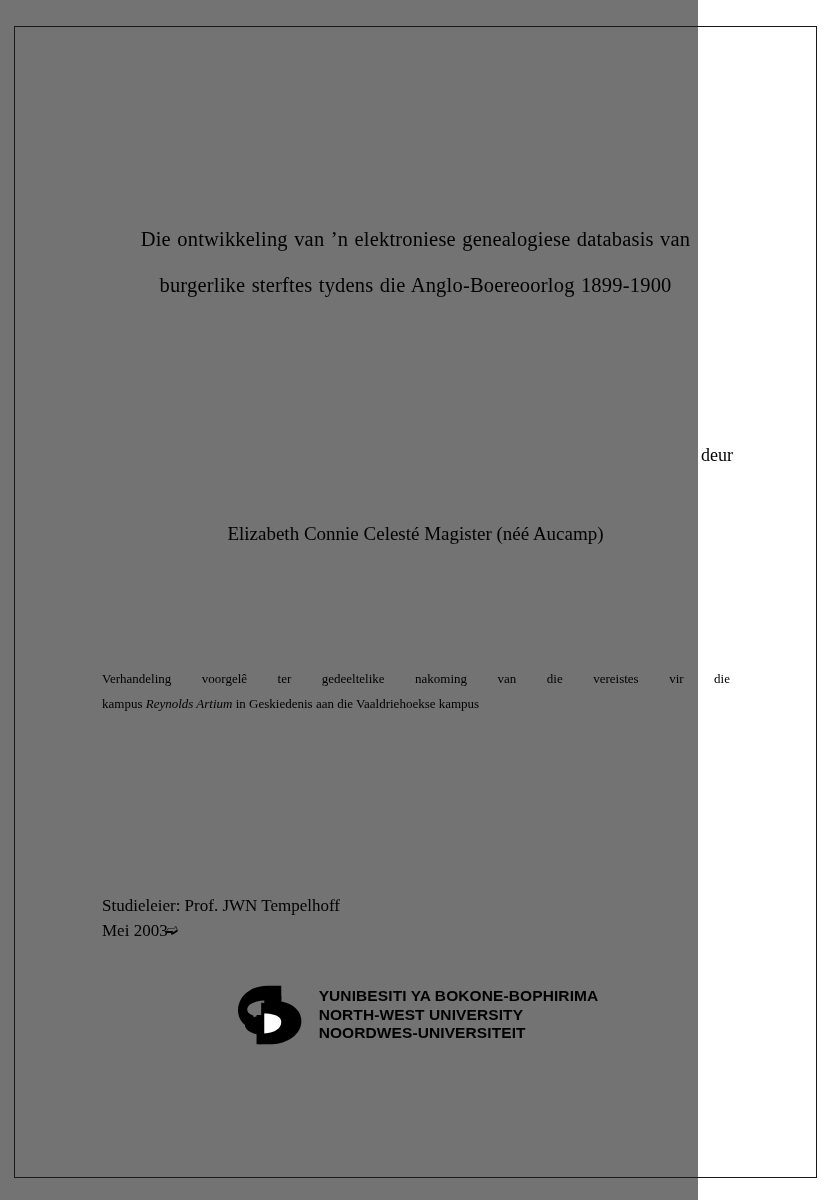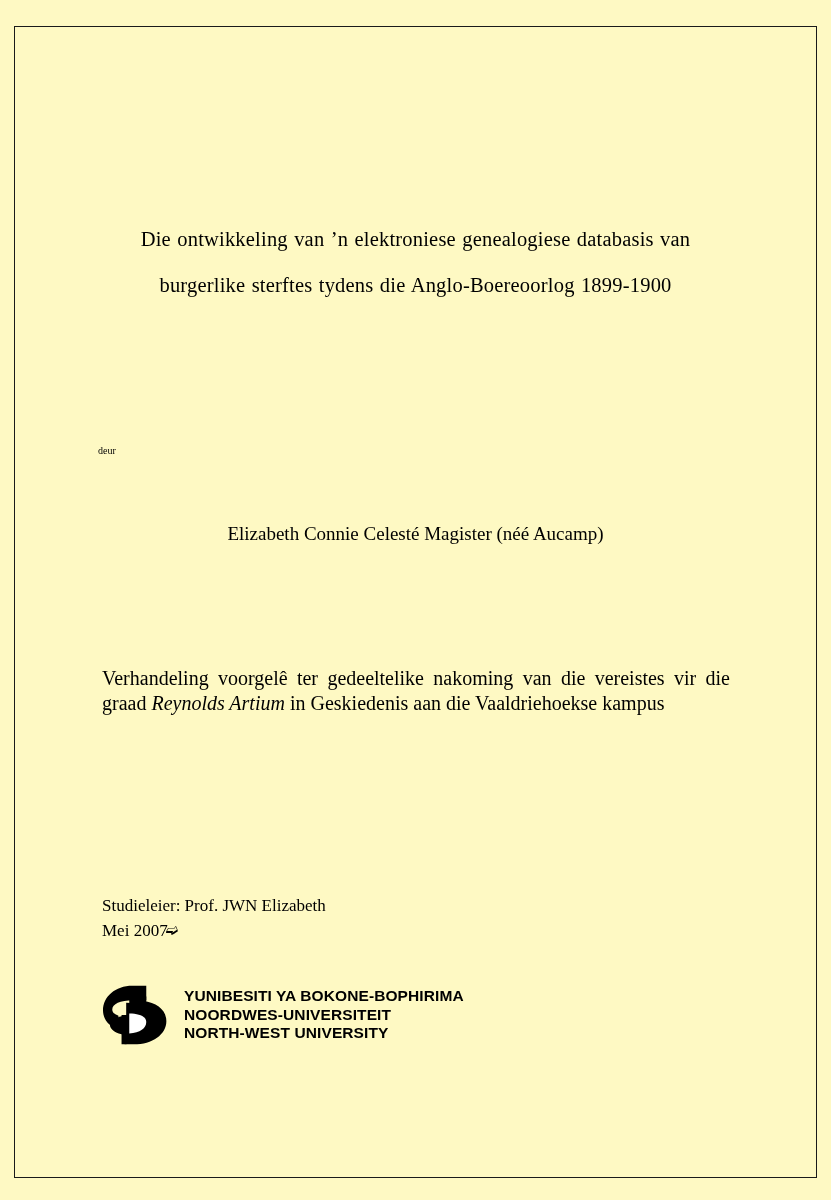--- a/index.html
+++ b/index.html
@@ -9,23 +9,23 @@
   }
   body {
     width: 831px;
     height: 1200px;
     font-family: "Liberation Serif", serif;
     color: #000000;
     overflow: hidden;
   }
   .page {
     position: relative;
-    width: 831px;
+    width: 698px;
     height: 1200px;
-    background: #fef9c3;
+    background: #737373;
     box-sizing: border-box;
   }
   .page-border {
     position: absolute;
     left: 14px;
     top: 26px;
     width: 803px;
     height: 1152px;
     border: 1.5px solid #1a1a1a;
     box-sizing: border-box;
@@ -54,37 +54,37 @@
   }
   .title .line2 {
     display: block;
     word-spacing: 1px;
   }
   .deur {
     position: absolute;
     top: 419px;
     left: 0;
     width: 635px;
-    text-align: left;
-    font-size: 10px;
+    text-align: right;
+    font-size: 18px;
   }
   .author {
     position: absolute;
     top: 497px;
     left: 0;
     width: 635px;
     text-align: center;
     font-size: 19px;
   }
   .statement {
     position: absolute;
     top: 640px;
     left: 4px;
     width: 628px;
-    font-size: 20px;
+    font-size: 13px;
     line-height: 25px;
     text-align: justify;
   }
   .statement .l1 {
     display: block;
     text-align: justify;
     text-align-last: justify;
   }
   .statement .l2 {
     display: block;
@@ -116,21 +116,21 @@
     top: -1px;
     left: -2px;
     font-size: 15px;
   }
   .logo-block {
     position: absolute;
     top: 955px;
     left: 0;
     width: 635px;
     display: flex;
-    justify-content: flex-start;
+    justify-content: center;
     align-items: center;
   }
   .logo-mark {
     width: 78px;
     height: 68px;
     margin-right: 8px;
     flex: 0 0 auto;
   }
   .logo-text {
     font-family: "Liberation Sans", sans-serif;
@@ -157,40 +157,40 @@
       <span class="line1">Die ontwikkeling van ’n elektroniese genealogiese databasis van</span>
       <span class="line2">burgerlike sterftes tydens die Anglo-Boereoorlog 1899-1900</span>
     </div>
 
     <div class="deur">deur</div>
 
     <div class="author">Elizabeth Connie Celesté Magister (néé Aucamp)</div>
 
     <div class="statement">
       <span class="l1">Verhandeling voorgelê ter gedeeltelike nakoming van die vereistes vir die</span>
-      <span class="l2"><span>graad </span><i>Reynolds Artium</i><span> in Geskiedenis aan die Vaaldriehoekse kampus</span></span>
+      <span class="l2"><span>kampus </span><i>Reynolds Artium</i><span> in Geskiedenis aan die Vaaldriehoekse kampus</span></span>
     </div>
 
     <div class="supervisor">
-      <span class="sl">Studieleier: Prof. JWN Elizabeth</span>
-      <span class="date"><span>Mei 2007</span><span class="tick">➫</span></span>
+      <span class="sl">Studieleier: Prof. JWN Tempelhoff</span>
+      <span class="date"><span>Mei 2003</span><span class="tick">➫</span></span>
     </div>
 
     <div class="logo-block">
       <svg class="logo-mark" viewBox="0 0 100 88" aria-hidden="true">
         <g fill="#000000">
           <path d="M44 6 C22 6 6 20 6 38 C6 50 14 59 26 62 L26 45 C21 43 18 41 18 37 C18 30 28 25 45 25 L62 25 L62 6 Z"></path>
           <rect x="40" y="20" width="22" height="13"></rect>
           <path d="M56 26 L56 45 L40 45 C24 45 15 50 15 57 C15 63 23 68 34 70 L34 82 L46 82 C70 82 88 69 88 52 C88 38 76 28 58 26 Z"></path>
           <rect x="33" y="55" width="24" height="14" fill="#ffffff"></rect>
           <path d="M30 44 L30 82 C52 82 70 70 70 52 C70 36 56 28 36 28 L36 44 Z" fill="#000000"></path>
           <path d="M40 48 L40 68 C54 67 62 61 62 53 C62 46 53 42 40 42 Z" fill="#ffffff"></path>
         </g>
       </svg>
       <div class="logo-text">
         <span>YUNIBESITI YA BOKONE-BOPHIRIMA</span>
+        <span>NORTH-WEST UNIVERSITY</span>
         <span>NOORDWES-UNIVERSITEIT</span>
-        <span>NORTH-WEST UNIVERSITY</span>
       </div>
     </div>
 
   </div>
 </div>
 
 </body></html>

